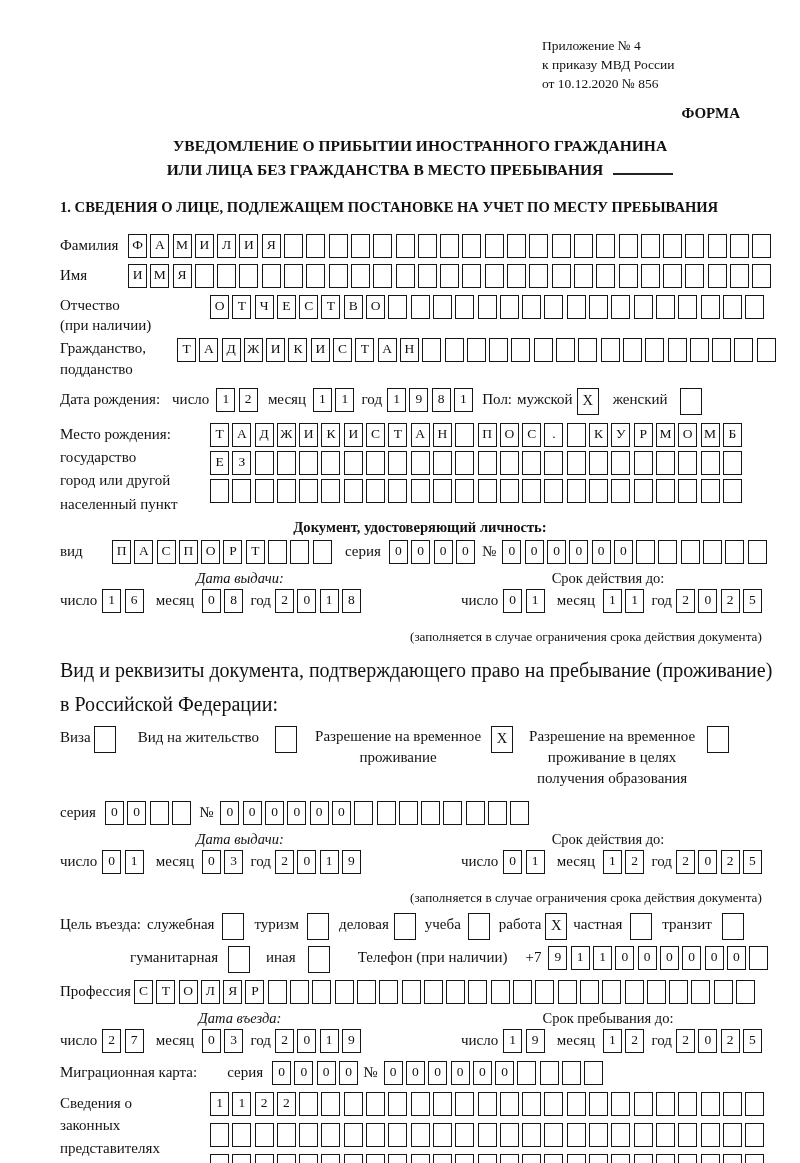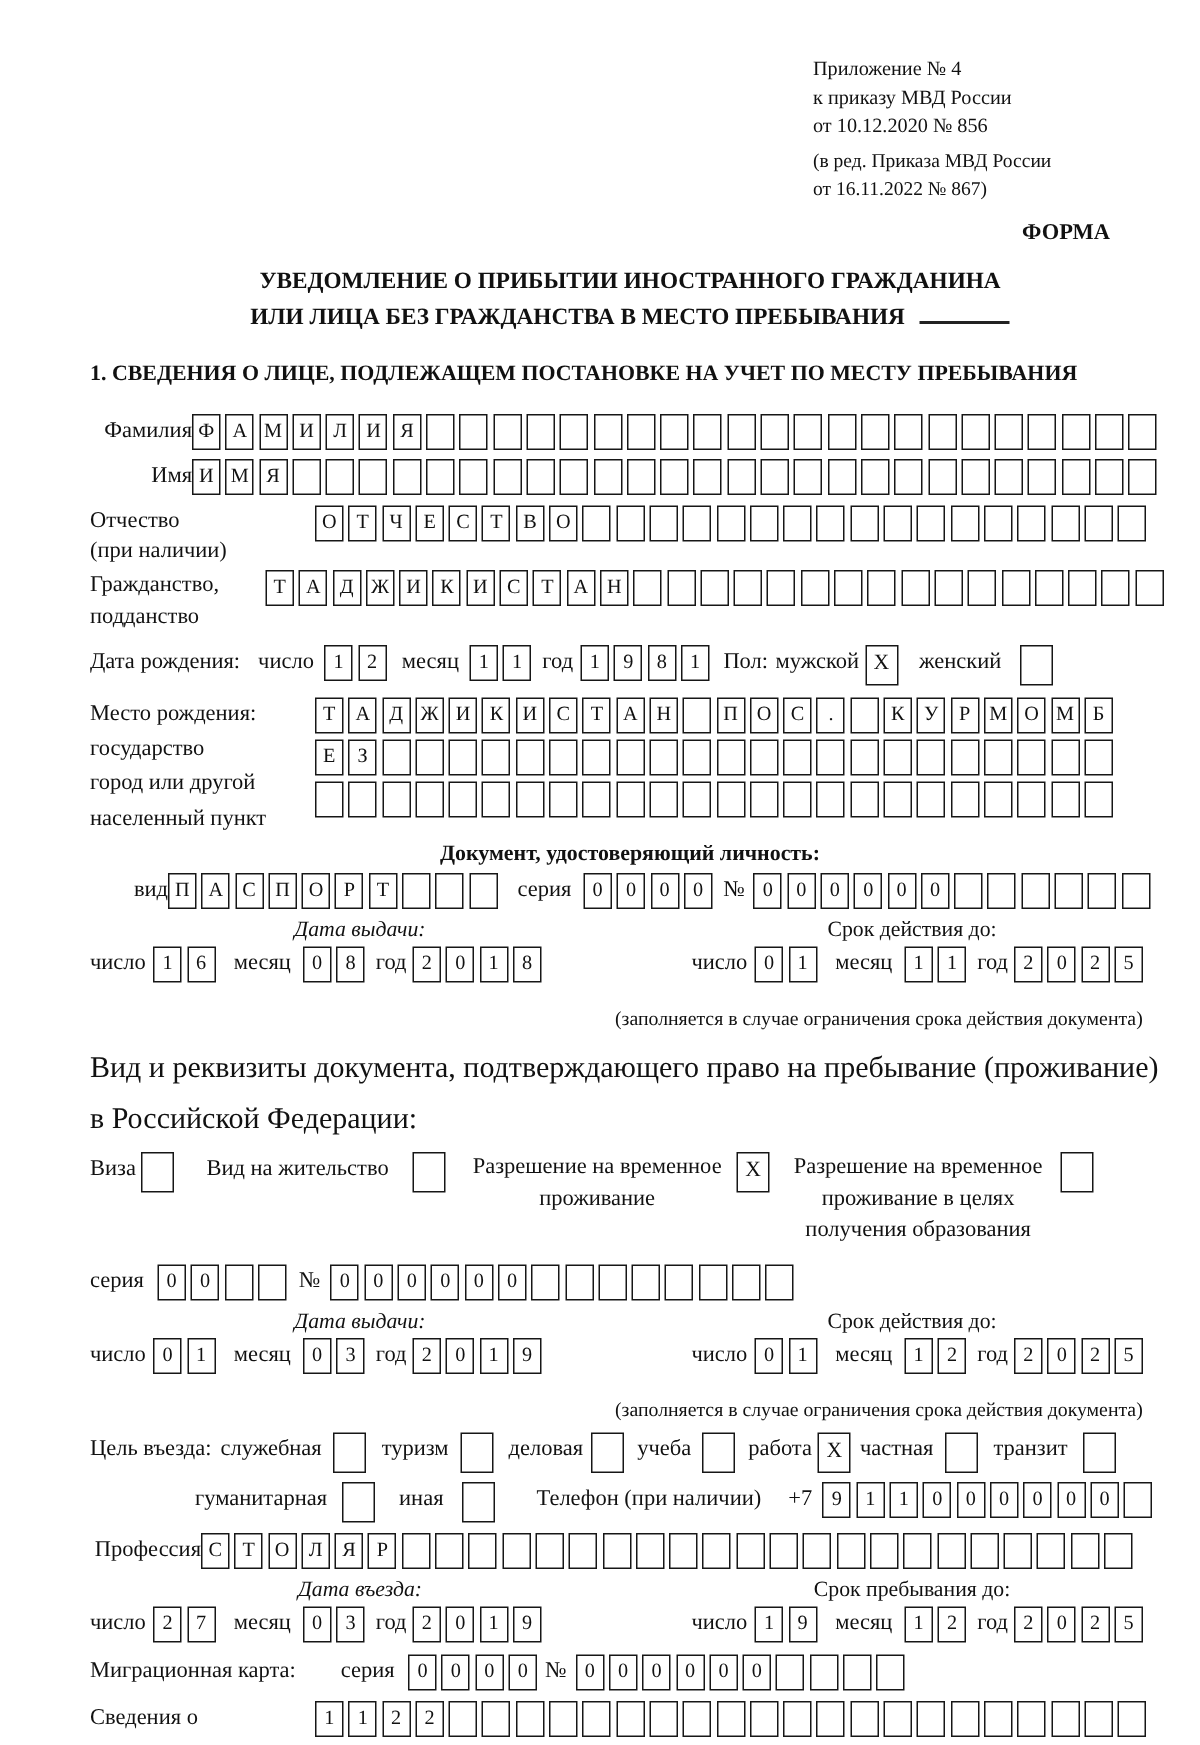--- a/index.html
+++ b/index.html
@@ -9,21 +9,21 @@
     font-family:"Liberation Serif","DejaVu Serif",serif;
     font-size:15px;overflow:hidden;position:relative;
   }
   .appendix{width:228px;margin-left:auto;margin-right:10px;font-size:13.5px;line-height:1.42;font-family:Liberation Serif, serif;}
   .edition{margin-top:5px;font-size:13px;}
   .forma{text-align:right;padding-right:40px;font-weight:bold;font-size:15px;margin-top:12px;}
   .title{text-align:center;font-weight:bold;font-size:15.5px;margin-top:12px;line-height:1.5;}
   .blank-line{display:inline-block;width:60px;border-bottom:2px solid #222;margin-left:10px;}
   .section-title{font-weight:bold;font-size:14.6px;margin-top:18px;}
   .row{display:flex;align-items:flex-start;}
-  .lbl{font-size:15px;padding-top:3px;flex:0 0 auto;text-align:right;}
+  .lbl{font-size:15px;padding-top:3px;flex:0 0 auto;}
   .l2{font-size:15px;line-height:1.35;flex:0 0 auto;}
   .cells{display:flex;flex:0 0 auto;flex-wrap:nowrap;}
   .cell{
     box-sizing:border-box;width:19px;height:24px;border:1.7px solid #161616;
     margin-right:3.3px;text-align:center;font-size:13.5px;line-height:20px;flex:0 0 auto;
   }
   .cbx{
     box-sizing:border-box;width:22px;height:27px;border:1.7px solid #161616;
     text-align:center;font-size:14.5px;line-height:23px;flex:0 0 auto;display:inline-block;
   }
@@ -41,24 +41,20 @@
 </style>
 </head>
 <body>
 
 <div class="page">
 
   <div class="appendix">
     <div>Приложение № 4</div>
     <div>к приказу МВД России</div>
     <div>от 10.12.2020 № 856</div>
-    <div class="edition">
-      <div>(в ред. Приказа МВД России</div>
-      <div>от 16.11.2022 № 867)</div>
-    </div>
   </div>
 
   <div class="forma">ФОРМА</div>
 
   <div class="title">
     <div>УВЕДОМЛЕНИЕ О ПРИБЫТИИ ИНОСТРАННОГО ГРАЖДАНИНА</div>
     <div>
       <span>ИЛИ ЛИЦА БЕЗ ГРАЖДАНСТВА В МЕСТО ПРЕБЫВАНИЯ</span><span class="blank-line"></span>
     </div>
   </div>

